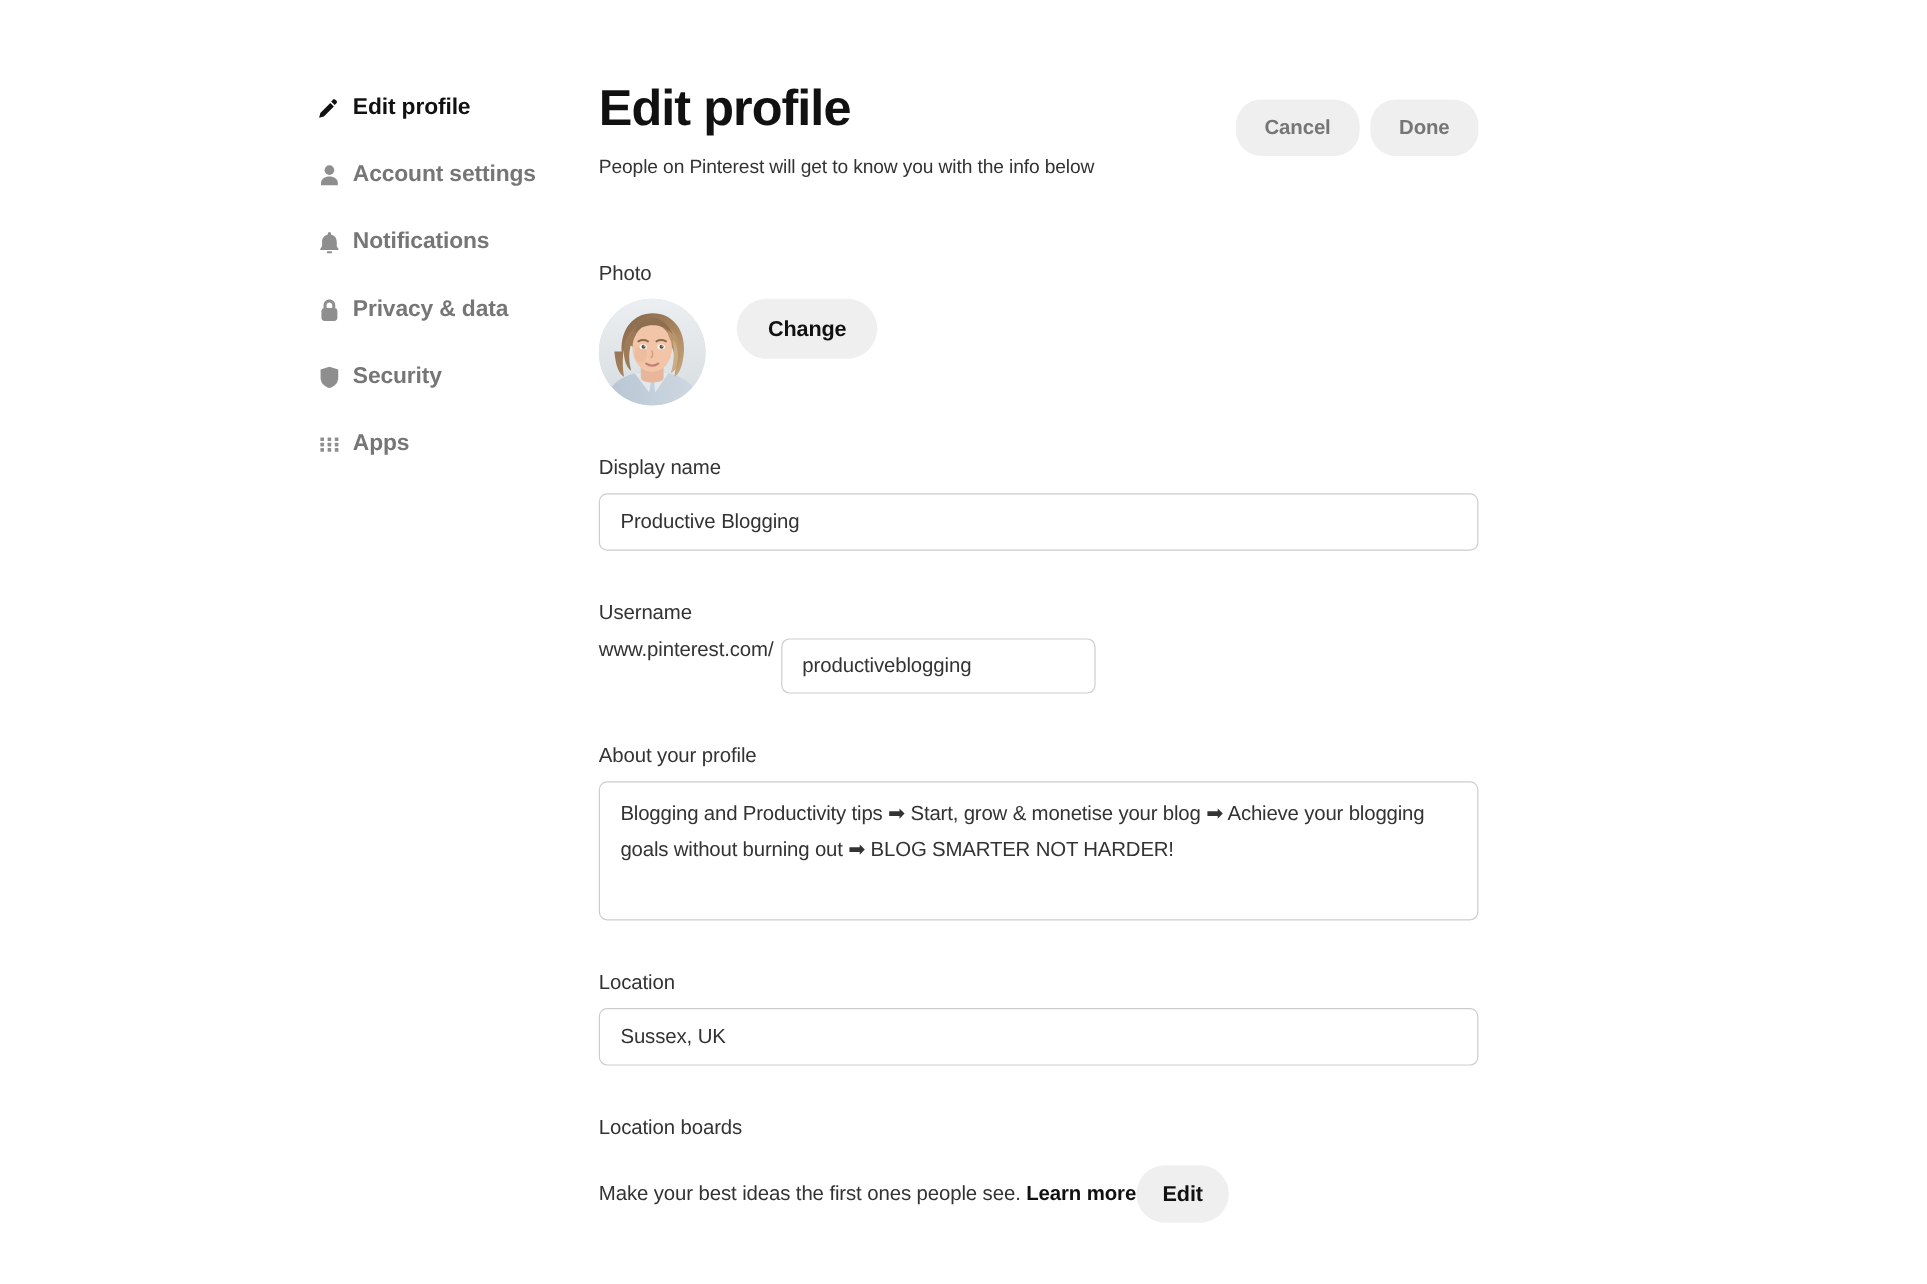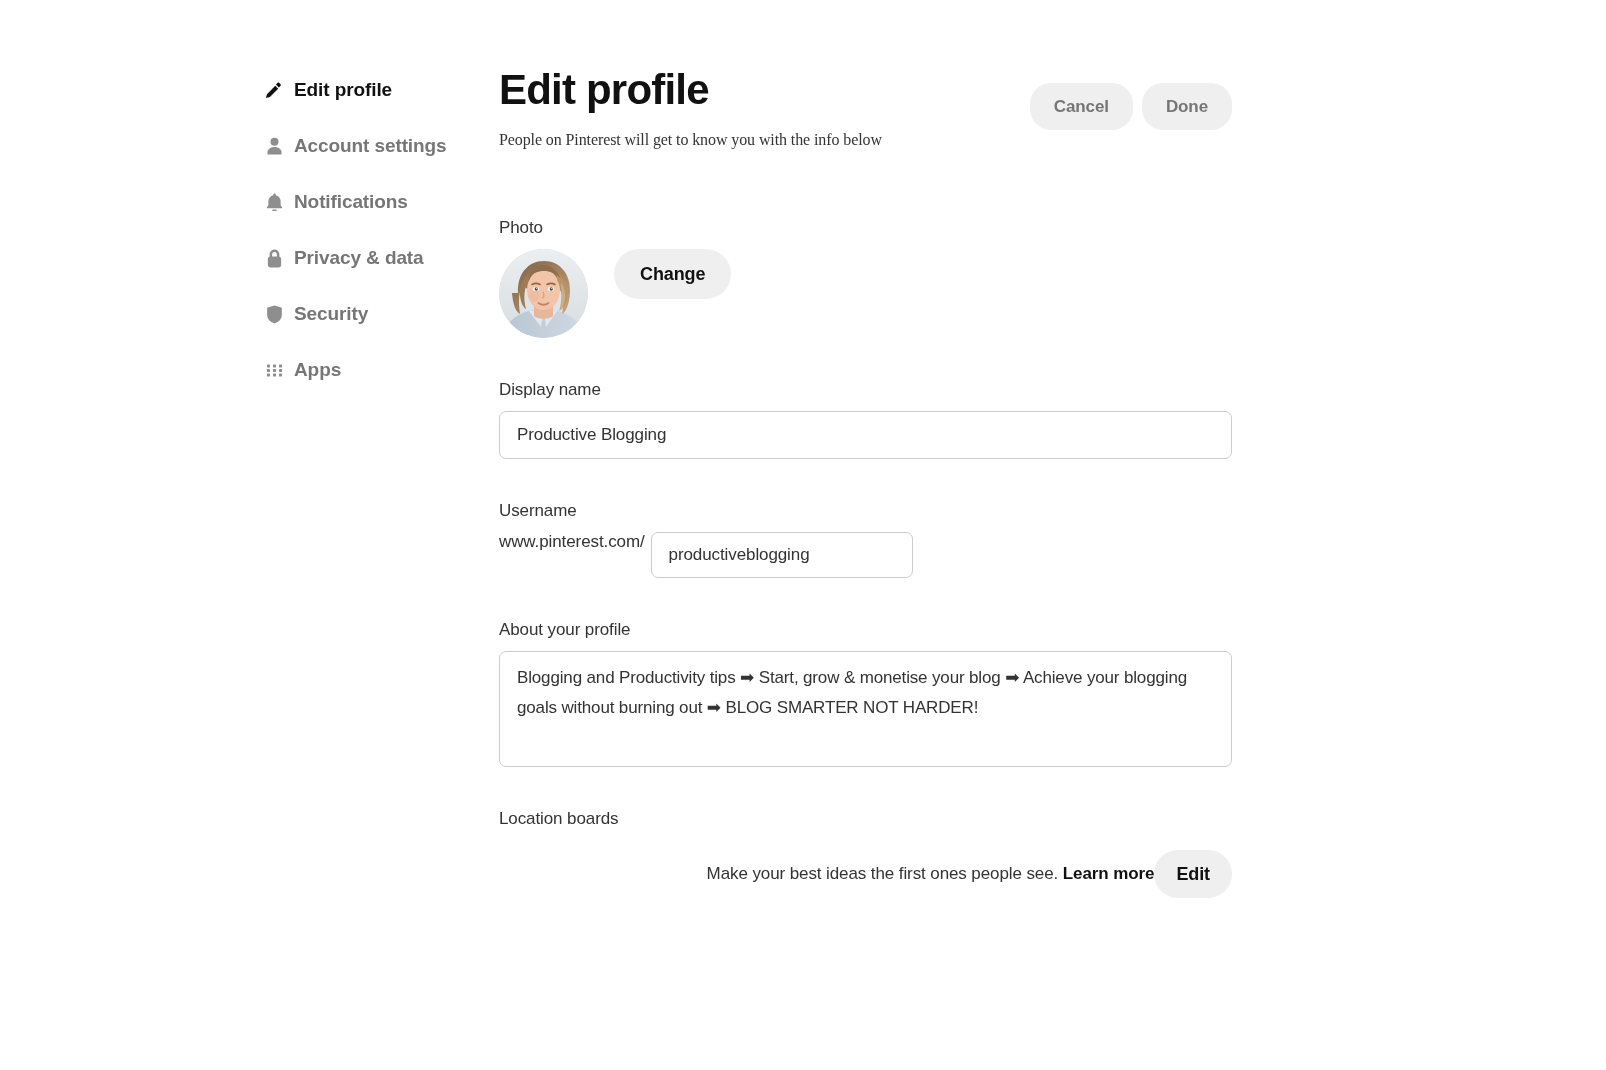--- a/index.html
+++ b/index.html
@@ -75,21 +75,20 @@
     line-height: 1;
     margin: 0;
     padding-top: 9px;
   }
   .page-subtitle {
     font-size: 16px;
     color: #333333;
     margin: 0;
     padding-top: 20px;
     letter-spacing: -0.1px;
-    font-family: Liberation Serif, serif;
   }
   .header-actions {
     position: absolute;
     right: 0;
     top: 23px;
     display: flex;
     gap: 9px;
   }
   .btn {
     border: none;
@@ -200,21 +199,21 @@
     letter-spacing: -0.15px;
     resize: none;
     outline: none;
     overflow: hidden;
   }
 
   .featured-block { margin-top: 42px; }
   .featured-row {
     display: flex;
     align-items: center;
-    justify-content: flex-end;
+    justify-content: flex-start;
     margin-top: 21px;
   }
   .featured-desc {
     font-size: 17px;
     color: #333333;
     letter-spacing: -0.1px;
   }
   .featured-desc .learn-more {
     font-weight: bold;
     color: #111111;
@@ -383,20 +382,24 @@
         <span class="username-prefix">www.pinterest.com/</span>
         <input class="text-input username-input" type="text" value="productiveblogging" style="">
       </div>
     </div>
 
     <div class="input-block">
       <span class="field-label">About your profile</span>
       <textarea class="textarea-field" style="">Blogging and Productivity tips ➡ Start, grow &amp; monetise your blog ➡ Achieve your blogging goals without burning out ➡ BLOG SMARTER NOT HARDER!</textarea>
     </div>
 
+    <div class="input-block">
+      <span class="field-label">Location</span>
+      <input class="text-input" type="text" value="Sussex, UK" style="">
+    </div>
 
     <div class="featured-block">
       <span class="field-label">Location boards</span>
       <div class="featured-row">
         <div class="featured-desc">
           <span>Make your best ideas the first ones people see. </span><span class="learn-more">Learn more</span>
         </div>
         <button class="btn btn-edit">Edit</button>
       </div>
     </div>

